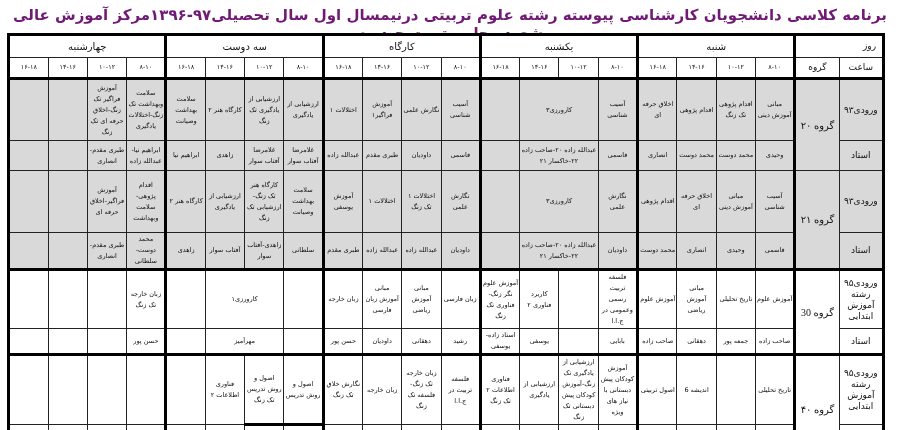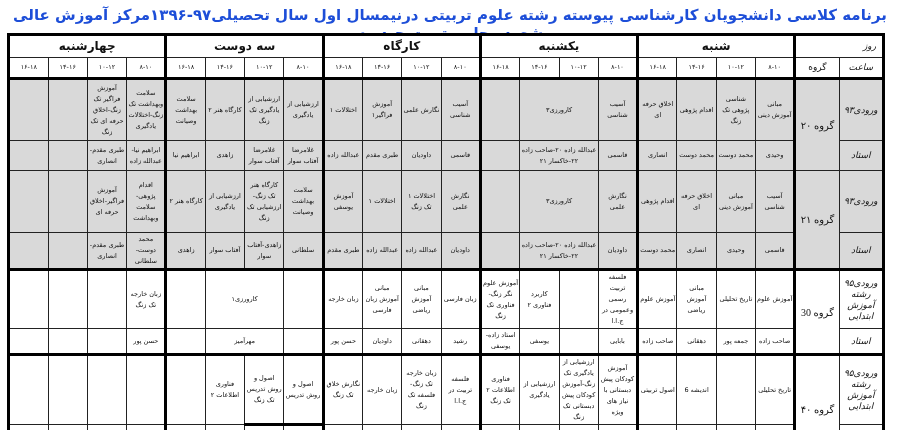--- a/index.html
+++ b/index.html
@@ -1,27 +1,27 @@
 <!DOCTYPE html>
 <html><head>
 <meta charset="utf-8">
 <style>
   html,body{margin:0;padding:0;background:#fff;}
   body{width:900px;height:430px;overflow:hidden;font-family:"DejaVu Sans",sans-serif;}
-  .title{position:absolute;left:0;top:6px;width:900px;text-align:center;font-family:"DejaVu Sans",sans-serif;font-weight:bold;font-size:15px;direction:rtl;color:#1d4ed8;}
+  .title{position:absolute;left:0;top:6px;width:900px;text-align:center;font-family:"DejaVu Sans",sans-serif;font-weight:bold;font-size:15px;direction:rtl;color:#701a75;}
   table.sched{position:absolute;left:7px;top:33px;width:878px;border-collapse:collapse;direction:rtl;table-layout:fixed;}
   table.sched td{border:1px solid #222;text-align:center;vertical-align:middle;font-size:6.5px;line-height:11px;padding:1px 1px;overflow:hidden;color:#111;}
   .hdr td{background:#fff;font-size:8.5px;height:19px;}
-  .hdr td.day{font-size:12px;font-weight:bold;}
+  .hdr td.day{font-size:10px;}
   .time td{height:17px;font-size:5.5px;}
   .label{font-size:9px !important;}
   .grp{font-size:10px !important;font-family:Liberation Serif, serif;}
   .g{background:#d9d9d9;}
   .bl{border-left:3px solid #000 !important;}
-  .br{border-right:3px solid #000 !important;font-style:italic;}
+  .br{border-right:3px solid #000 !important;}
   .bt{border-top:3px solid #000 !important;}
   .bb{border-bottom:3px solid #000 !important;}
   .cr{height:62px;}
   .tr{height:30px;}
   .cr2{height:54px;}
   .tr2{height:26px;}
 </style>
 </head>
 <body>
 
@@ -85,21 +85,21 @@
     <td class="bb">۸-۱۰</td>
     <td class="bb">۱۰-۱۲</td>
     <td class="bb">۱۴-۱۶</td>
     <td class="bl bb">۱۶-۱۸</td>
   </tr>
 
   <tr class="cr g">
     <td class="label g br">ورودی۹۳</td>
     <td rowspan="2" class="grp g bl">گروه ۲۰</td>
     <td class="g">مبانی آموزش دینی</td>
-    <td class="g">شناسی پژوهی تک زنگ</td>
+    <td class="g">اقدام پژوهی تک زنگ</td>
     <td class="g">اقدام پژوهی</td>
     <td class="g bl">اخلاق حرفه ای</td>
     <td class="g">آسیب شناسی</td>
     <td colspan="2" class="g">کارورزی۳</td>
     <td class="g bl"></td>
     <td class="g">آسیب شناسی</td>
     <td class="g">نگارش علمی</td>
     <td class="g">آموزش فراگیر۱</td>
     <td class="g bl">اختلالات ۱</td>
     <td class="g">ارزشیابی از یادگیری</td>

